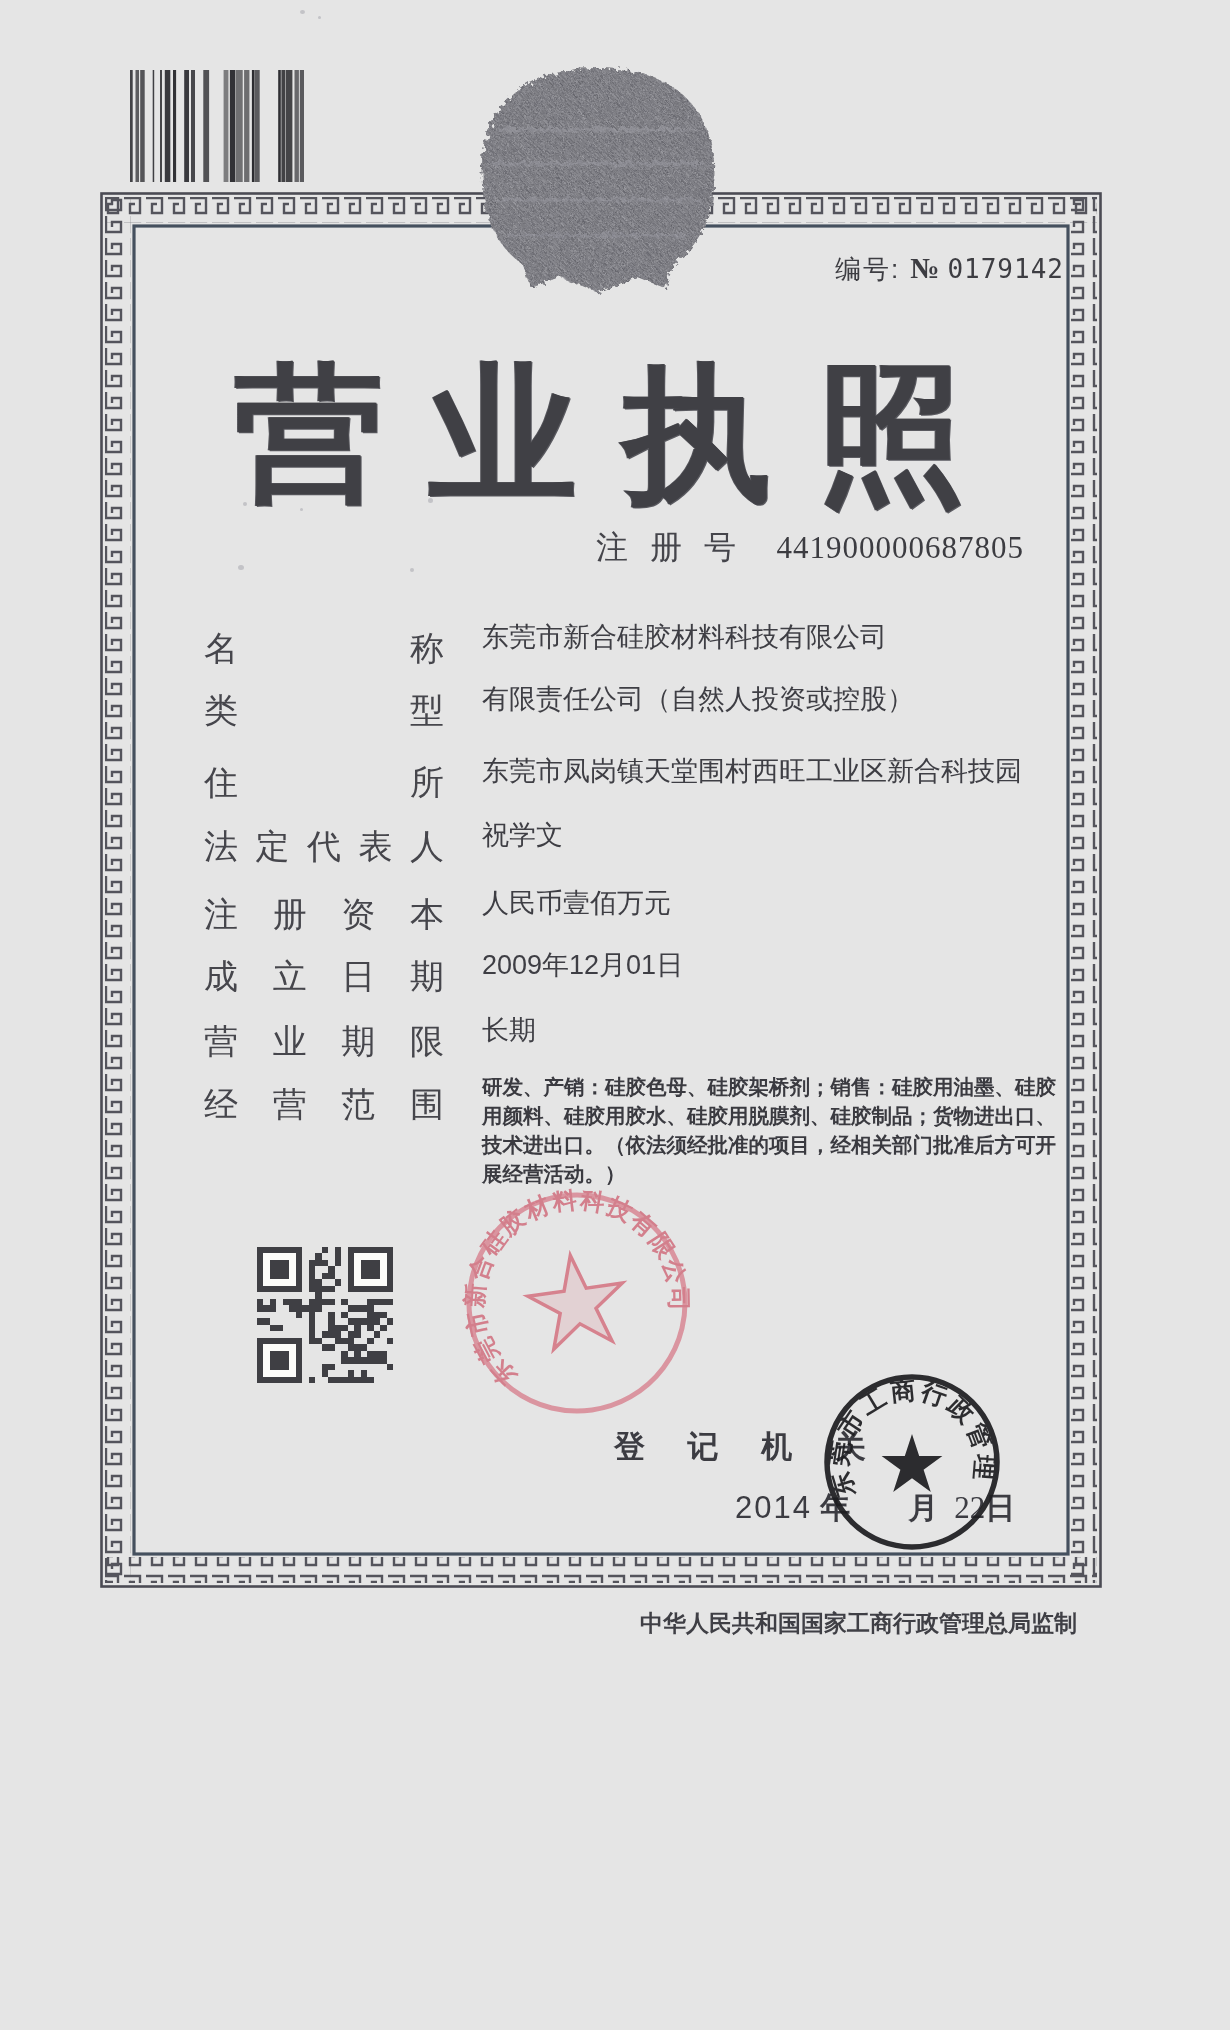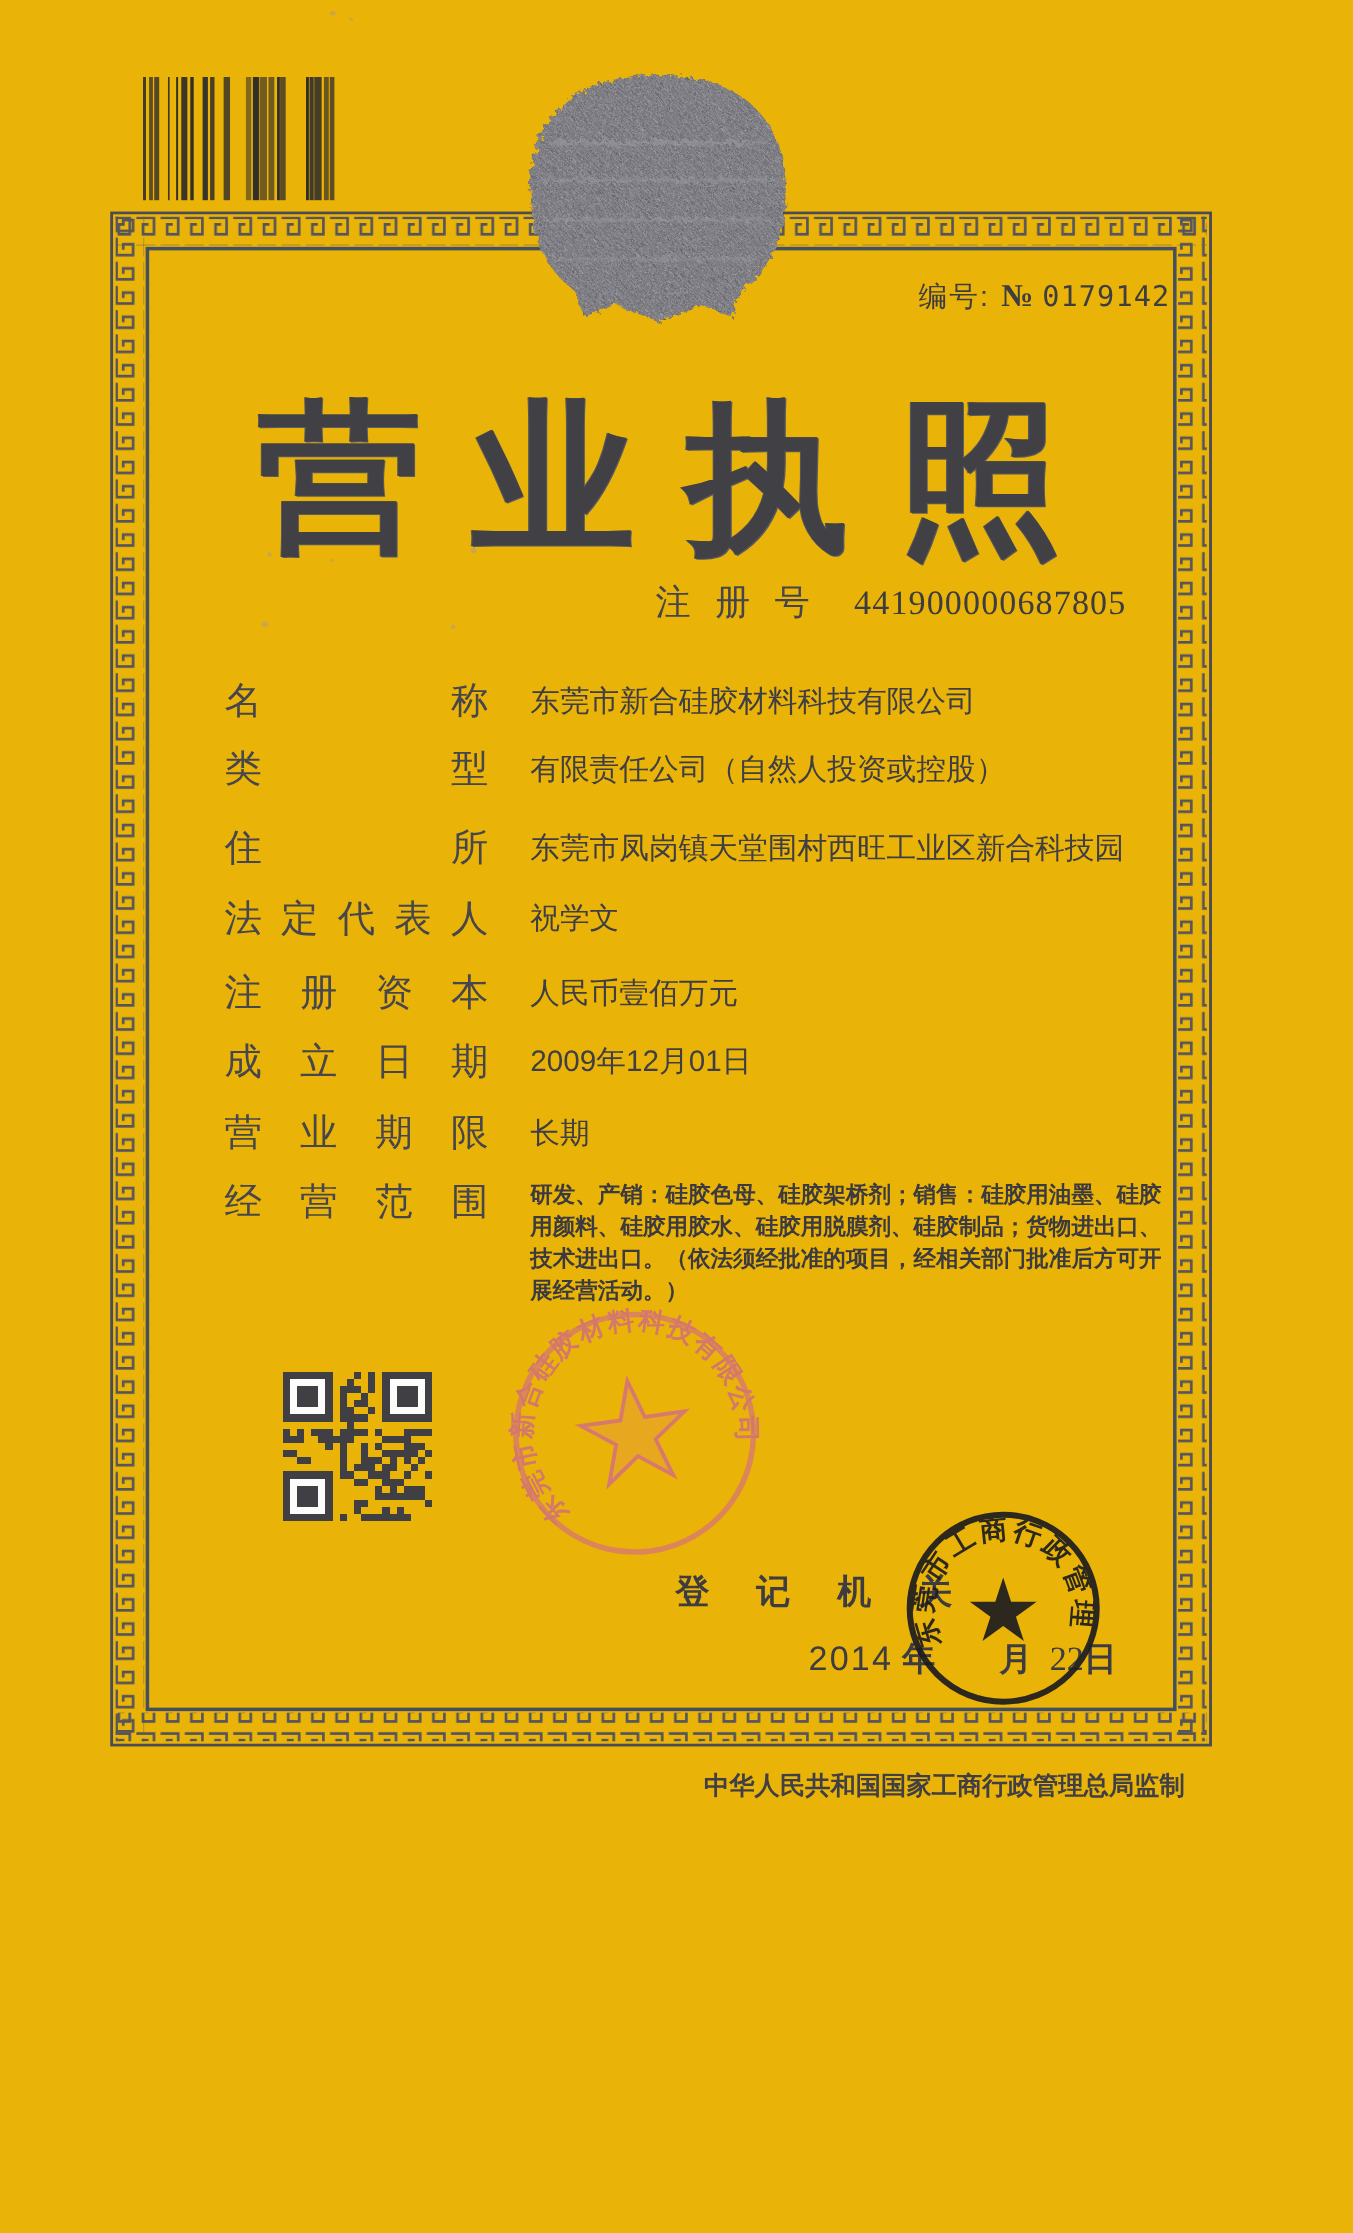--- a/index.html
+++ b/index.html
@@ -1,18 +1,18 @@
 <!DOCTYPE html>
 <html><head>
 <meta charset="utf-8">
 <style>
   html,body{margin:0;padding:0;background:#ffffff;}
   .page{
     position:relative;width:1230px;height:2030px;overflow:hidden;
-    background:#eab308;
+    background:#e5e5e5;
     font-family:"Liberation Sans","DejaVu Sans",sans-serif;
     color:#3b3b40;
   }
   .abs{position:absolute;}
   
   .barcode{left:128px;top:68px;width:176px;height:116px;}
   .emblem{left:448px;top:58px;width:300px;height:248px;z-index:3;}
   
   .frame{left:100px;top:192px;width:1002px;height:1396px;z-index:1;}
   
@@ -26,21 +26,21 @@
     color:#404045;white-space:nowrap;z-index:4;
     text-shadow:1px 1px 0 #5a5a60, -1px 0 0 #56565c;}
   
   .regno{top:526px;left:596px;white-space:nowrap;z-index:4;}
   .regno .lbl{display:inline-block;width:140px;text-align:justify;text-align-last:justify;
     font-size:32px;color:#45454b;vertical-align:middle;}
   .regno .val{display:inline-block;margin-left:36px;font-family:"Liberation Serif",serif;
     font-size:31px;letter-spacing:1px;color:#3c3c41;vertical-align:middle;}
   
   .row{left:204px;width:880px;z-index:4;}
-  .row .lbl{position:absolute;left:0;top:0;width:240px;text-align:justify;text-align-last:justify;
+  .row .lbl{position:absolute;left:0;top:12px;width:240px;text-align:justify;text-align-last:justify;
     font-size:34px;color:#46464c;font-weight:500;}
   .row .val{position:absolute;left:278px;top:5px;font-size:27px;color:#3e3e44;white-space:nowrap;}
   .row.r-scope .val{white-space:normal;width:585px;font-size:20.5px;line-height:29px;top:2px;
     font-weight:600;color:#3a3a40;}
   
   .qr{left:257px;top:1247px;width:136px;height:136px;z-index:4;}
   
   .red-seal{left:463px;top:1189px;width:228px;height:228px;z-index:5;transform:rotate(-8deg);opacity:.85;}
   .black-seal{left:822px;top:1372px;width:180px;height:180px;z-index:6;opacity:.92;}
   

